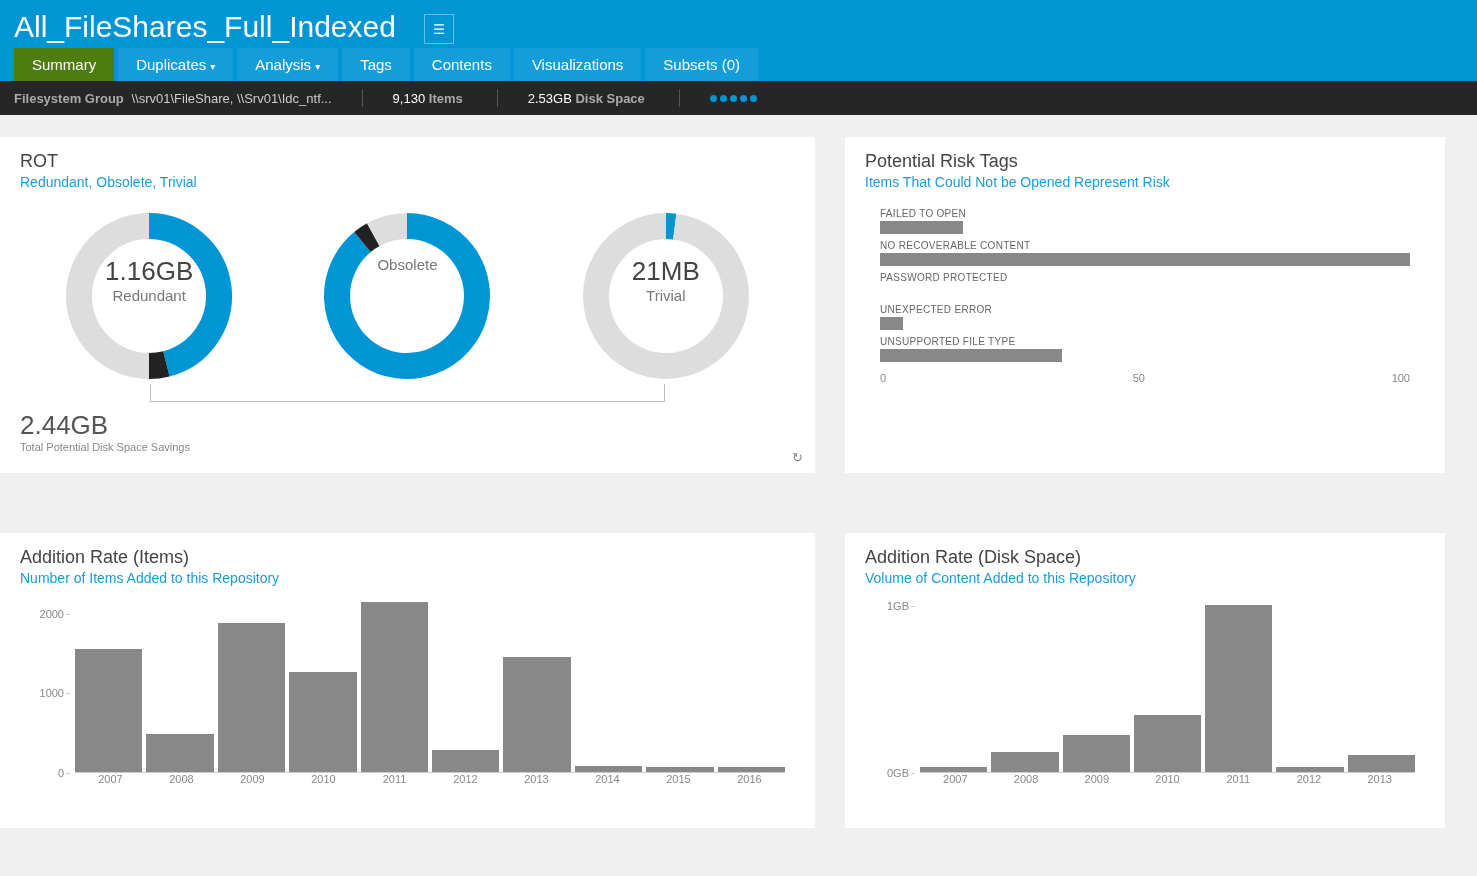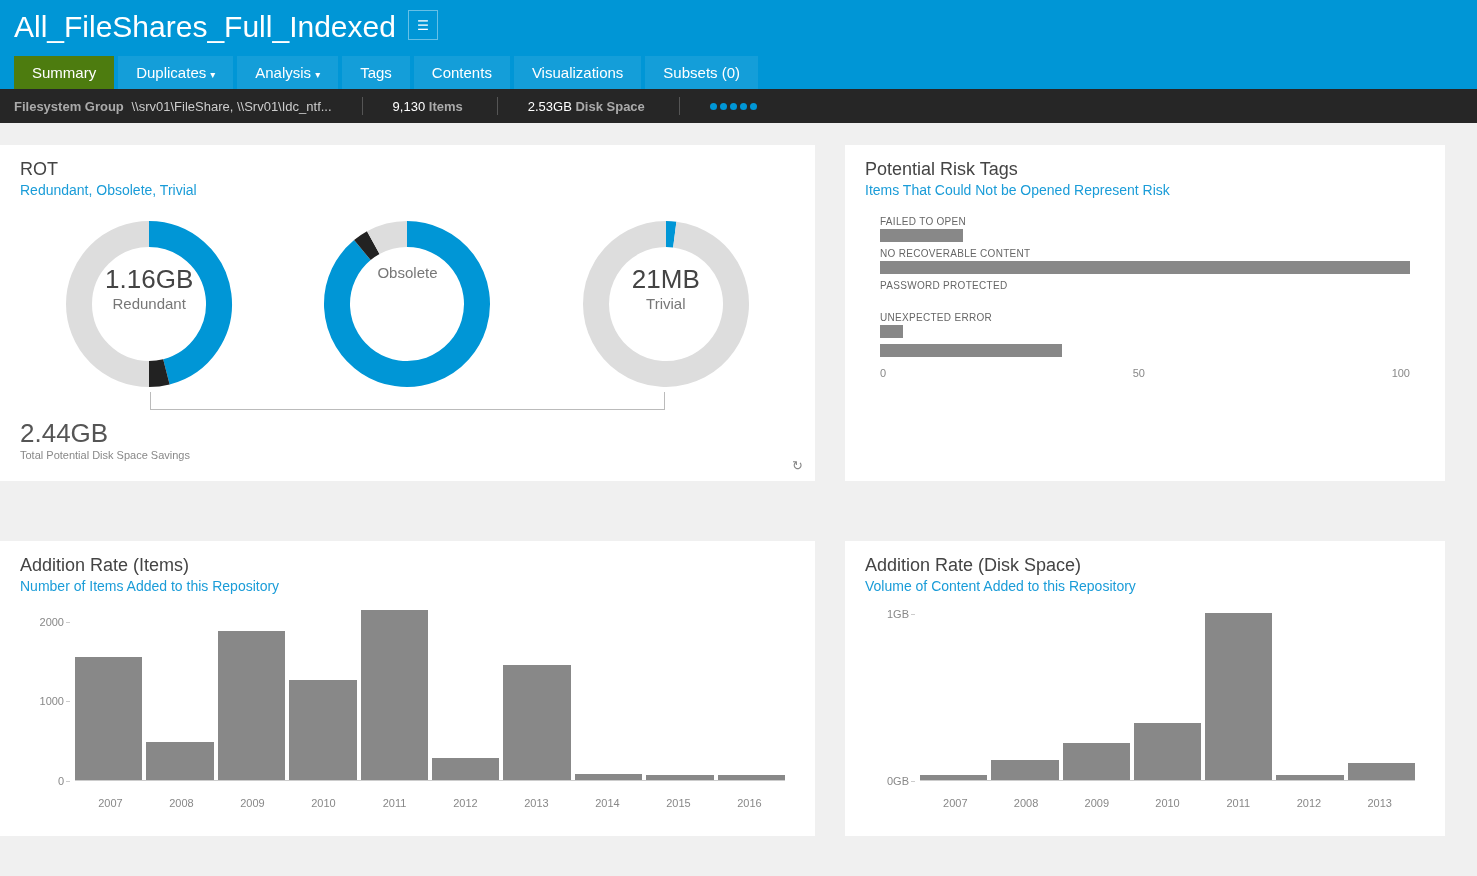--- a/index.html
+++ b/index.html
@@ -1,19 +1,19 @@
 <!DOCTYPE html>
 <html><head>
 <meta charset="utf-8">
 <style>
   * { box-sizing: border-box; margin: 0; padding: 0; }
   body { font-family: "Segoe UI", Arial, sans-serif; background: #f0f0f0; color: #333; width: 1477px; }
   
   .header-bar { background: #0096d6; color: #fff; padding: 10px 14px 0 14px; }
-  .header-top { display: flex; align-items: flex-start; gap: 12px; margin-bottom: 12px; }
+  .header-top { display: flex; align-items: flex-end; gap: 28px; margin-bottom: 4px; }
   .page-title { font-size: 30px; font-weight: 300; }
   .menu-btn { width: 30px; height: 30px; border: 1px solid rgba(255,255,255,0.4); background: transparent; color: #fff; display:flex; align-items:center; justify-content:center; cursor:pointer; }
   
   .tabs { display: flex; gap: 4px; }
   .tab { padding: 8px 18px; color: #fff; font-size: 15px; cursor: pointer; background: rgba(255,255,255,0.08); }
   .tab.active { background: #4d7c0f; }
   .caret { font-size: 10px; margin-left: 4px; }
   
   .info-bar { background: #262626; color: #ccc; font-size: 13px; display: flex; align-items: center; padding: 8px 14px; gap: 30px; }
   .info-label { color: #aaa; margin-right: 4px; font-weight: bold; }
@@ -44,21 +44,21 @@
   .refresh { position:absolute; right:12px; bottom:8px; color:#888; font-size:13px; cursor:pointer; }
   
   .risk-row { margin: 6px 15px; }
   .risk-label { font-size: 10px; color:#666; letter-spacing:0.3px; margin-bottom:2px; }
   .risk-bar { height: 13px; background:#888; }
   .risk-axis { display:flex; justify-content:space-between; font-size:11px; color:#888; padding: 4px 15px 0 15px; }
   
   .bar-chart { position:relative; height: 210px; padding-left: 55px; padding-right:10px; }
   .bar-area { position:relative; height: 175px; display:flex; align-items:flex-end; gap: 4px; border-bottom:1px solid #ccc; }
   .bar { flex:1; background: #888; }
-  .bar-axis { display:flex; font-size:11px; color:#888; margin-top:16px; }
+  .bar-axis { display:flex; font-size:11px; color:#888; margin-top:0; }
   .bar-axis span { flex:1; text-align:center; }
   .y-ticks { position:absolute; left:0; top:0; height:175px; width:50px; }
   .y-tick { position:absolute; right:6px; font-size:11px; color:#888; transform:translateY(-50%); }
   .y-tick::after { content:""; position:absolute; right:-6px; top:50%; width:4px; height:1px; background:#ccc; }
   
   .row2 { display:flex; gap:30px; margin-top: 30px; width:100%; }
 </style>
 </head>
 <body>
 
@@ -162,20 +162,21 @@
         </div>
         <div class="risk-row">
           <div class="risk-label">PASSWORD PROTECTED</div>
           <div class="risk-bar" style="width:0%"></div>
         </div>
         <div class="risk-row">
           <div class="risk-label">UNEXPECTED ERROR</div>
           <div class="risk-bar" style="width:4.285714285714286%"></div>
         </div>
         <div class="risk-row">
+          <div class="risk-label">UNSUPPORTED FILE TYPE</div>
           <div class="risk-bar" style="width:34.285714285714285%"></div>
         </div>
         <div class="risk-axis">
           <span>0</span>
           <span>50</span>
           <span>100</span>
         </div>
       </div>
   </div>
 

